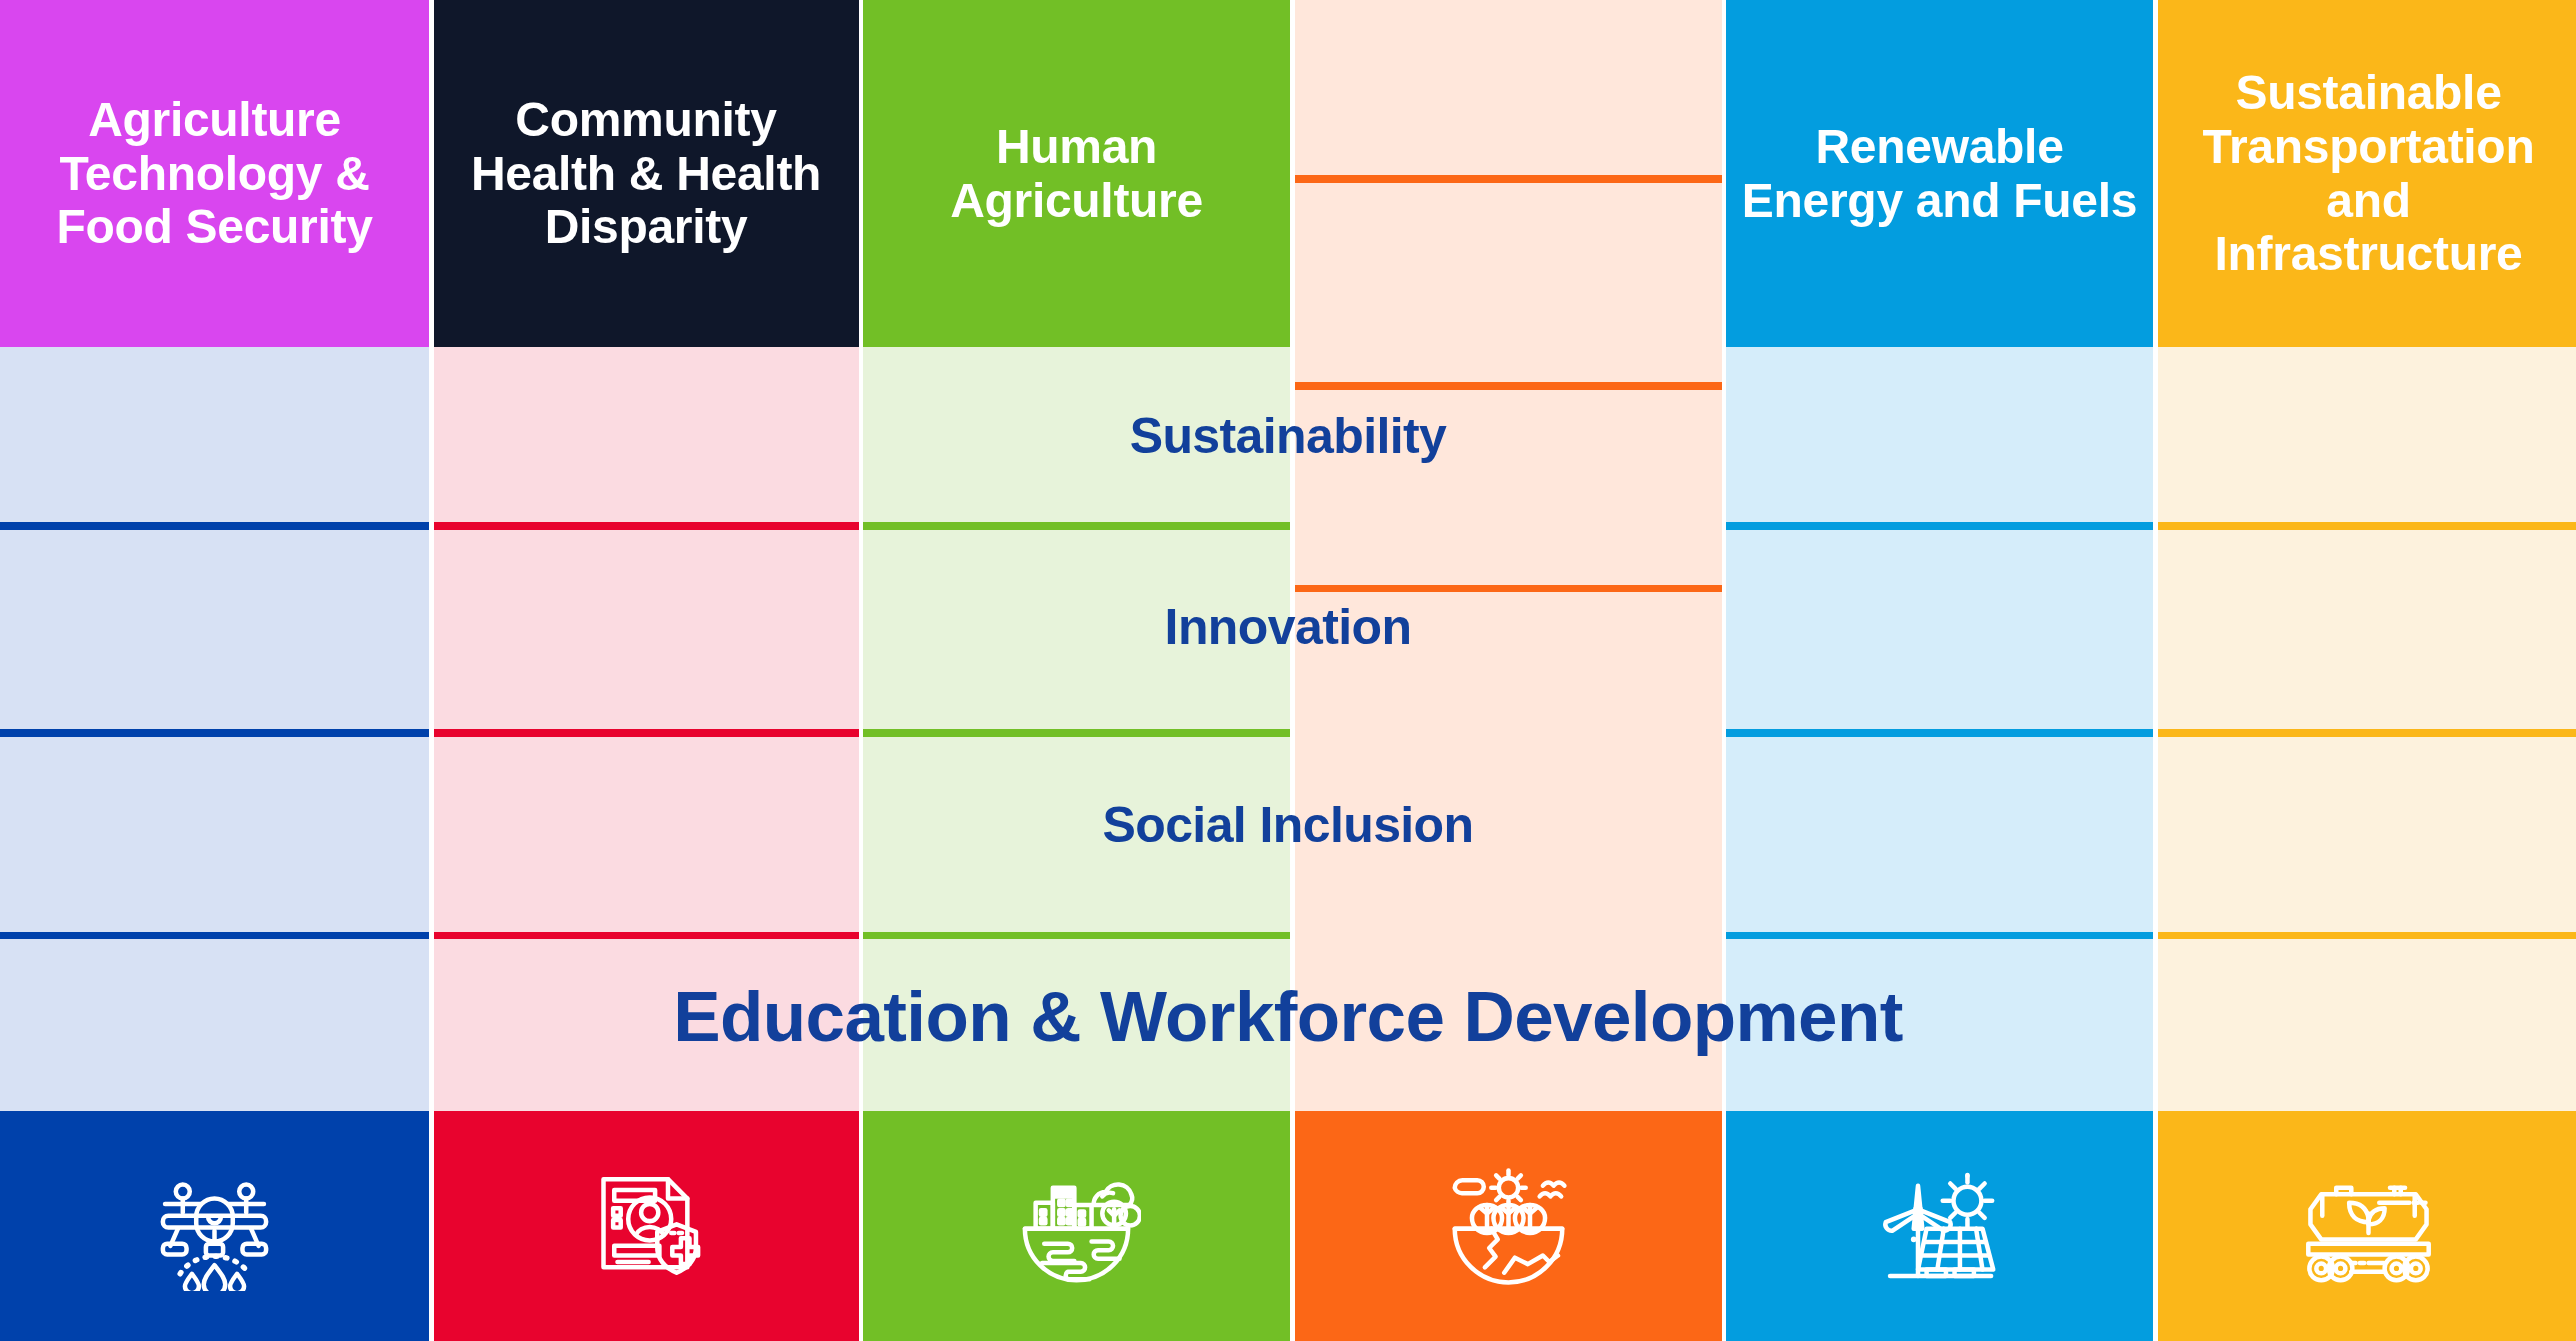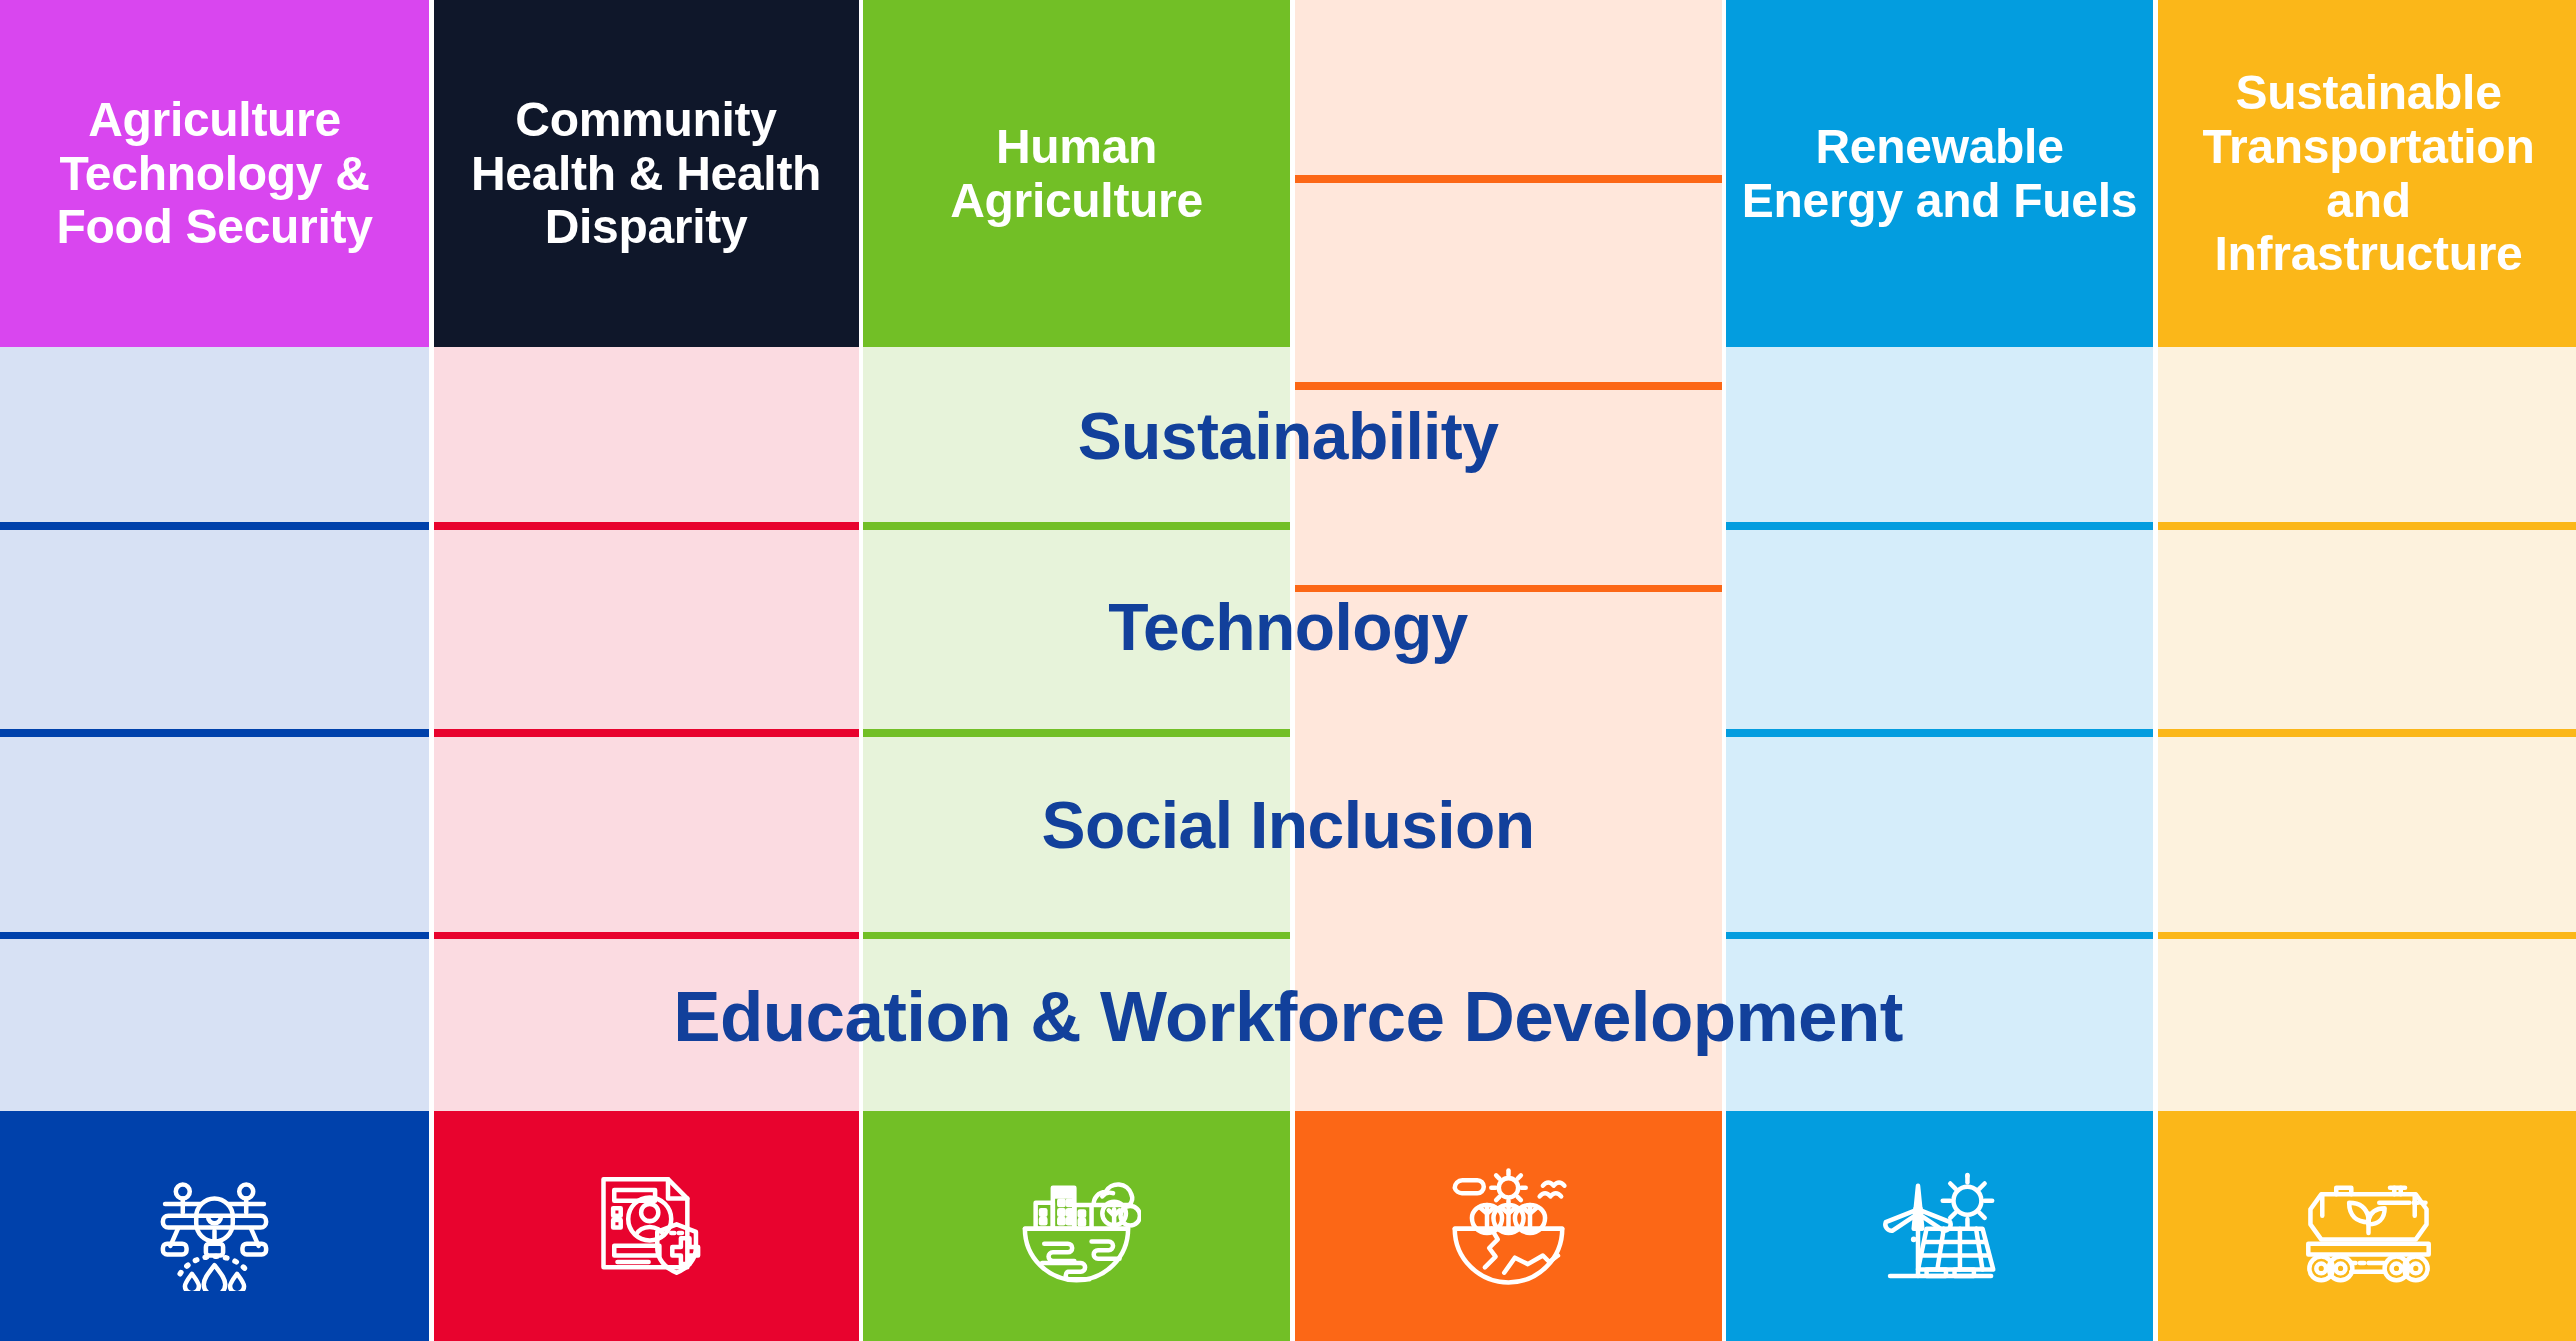--- a/index.html
+++ b/index.html
@@ -107,21 +107,21 @@
     justify-content: center;
   }
   .theme-row.t0 { flex: 0 0 182px; }
   .theme-row.t1 { flex: 0 0 200px; }
   .theme-row.t2 { flex: 0 0 196px; }
   .theme-row.t3 { flex: 1 1 auto; }
 
   .theme-label {
     color: #12409b;
     font-weight: 700;
-    font-size: 66px;
+    font-size: 50px;
     line-height: 1;
     letter-spacing: -0.6px;
     white-space: nowrap;
     text-align: center;
     font-stretch: condensed;
     transform: translateY(-2.2px);
   }
   .theme-label.wide { font-size: 71px; }
 </style>
 </head>
@@ -420,21 +420,21 @@
       </div>
     </div>
 
   </div>
 
   <div class="themes">
     <div class="theme-row t0">
       <span class="theme-label">Sustainability</span>
     </div>
     <div class="theme-row t1">
-      <span class="theme-label">Technology</span>
+      <span class="theme-label">Innovation</span>
     </div>
     <div class="theme-row t2">
       <span class="theme-label">Social Inclusion</span>
     </div>
     <div class="theme-row t3">
       <span class="theme-label wide">Education &amp; Workforce Development</span>
     </div>
   </div>
 
 </div>

